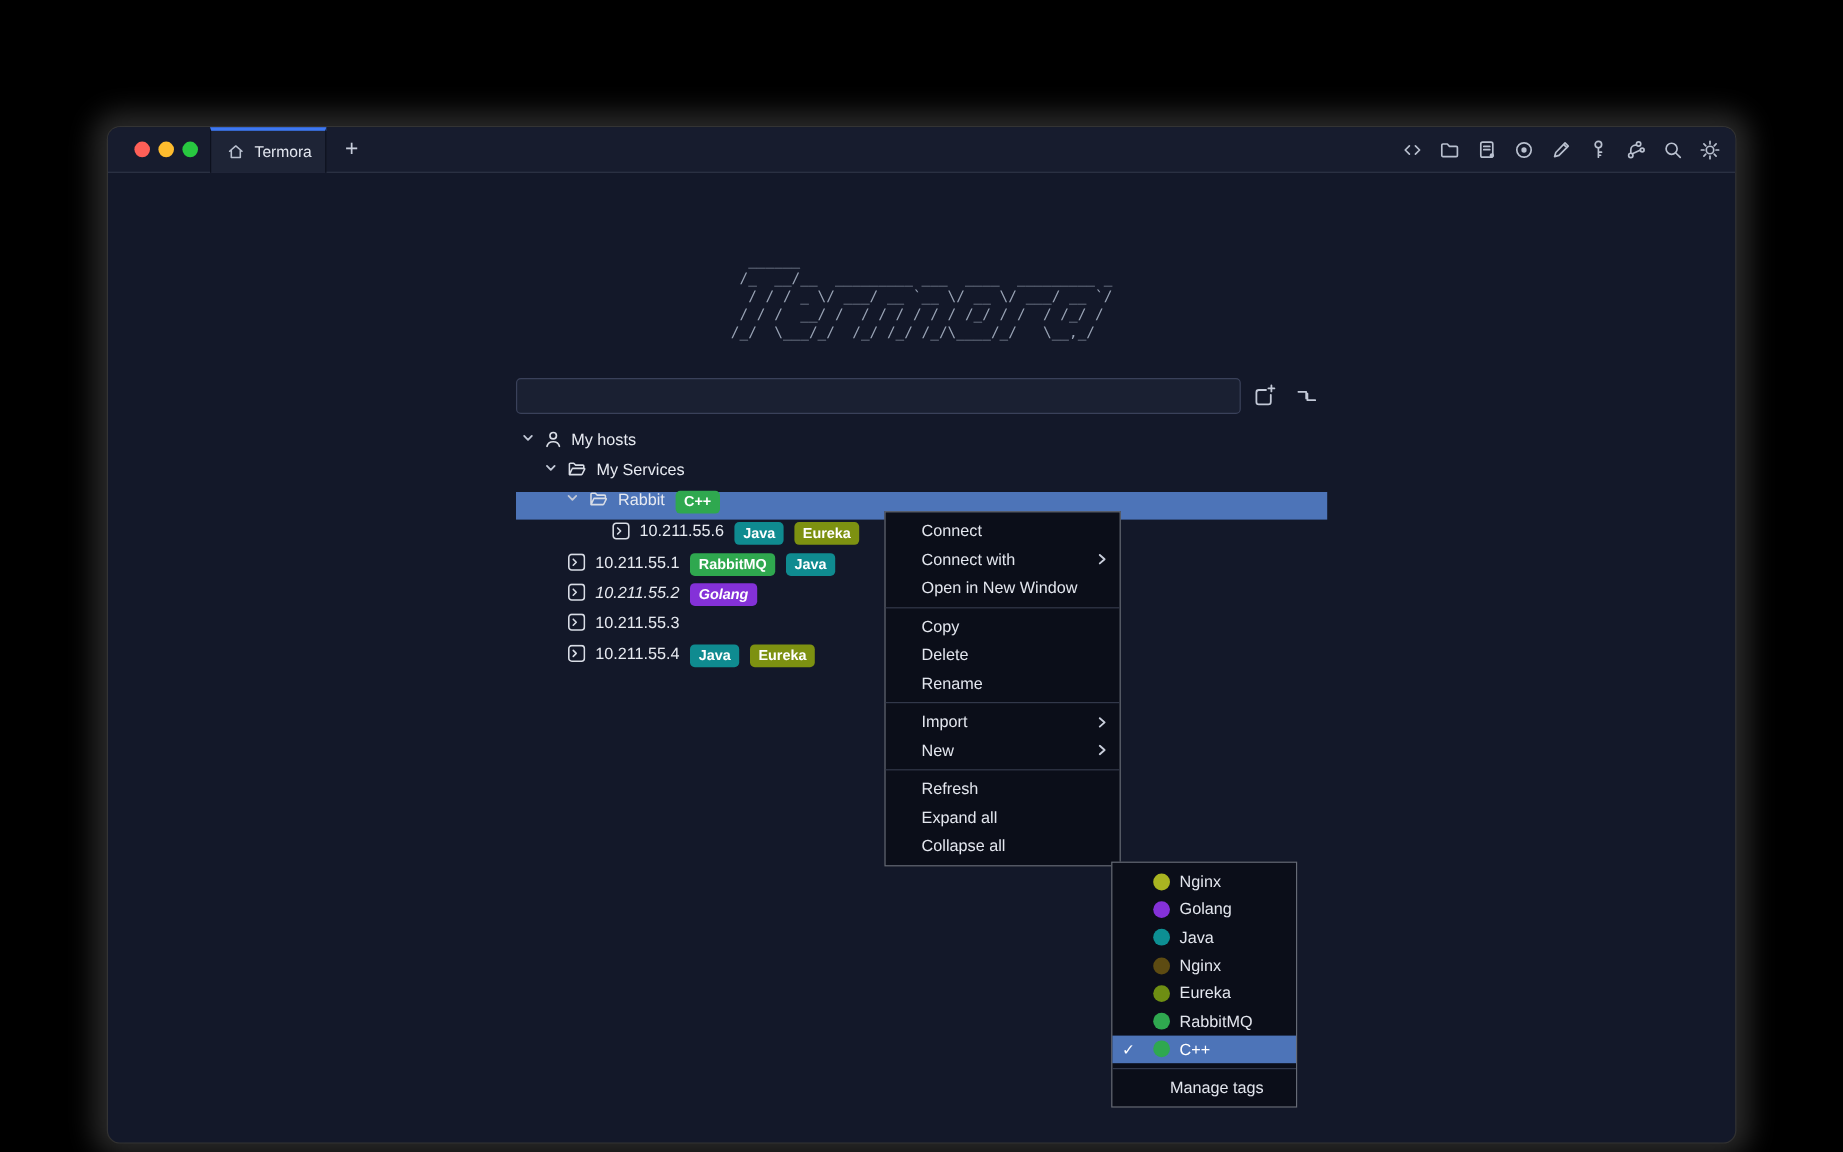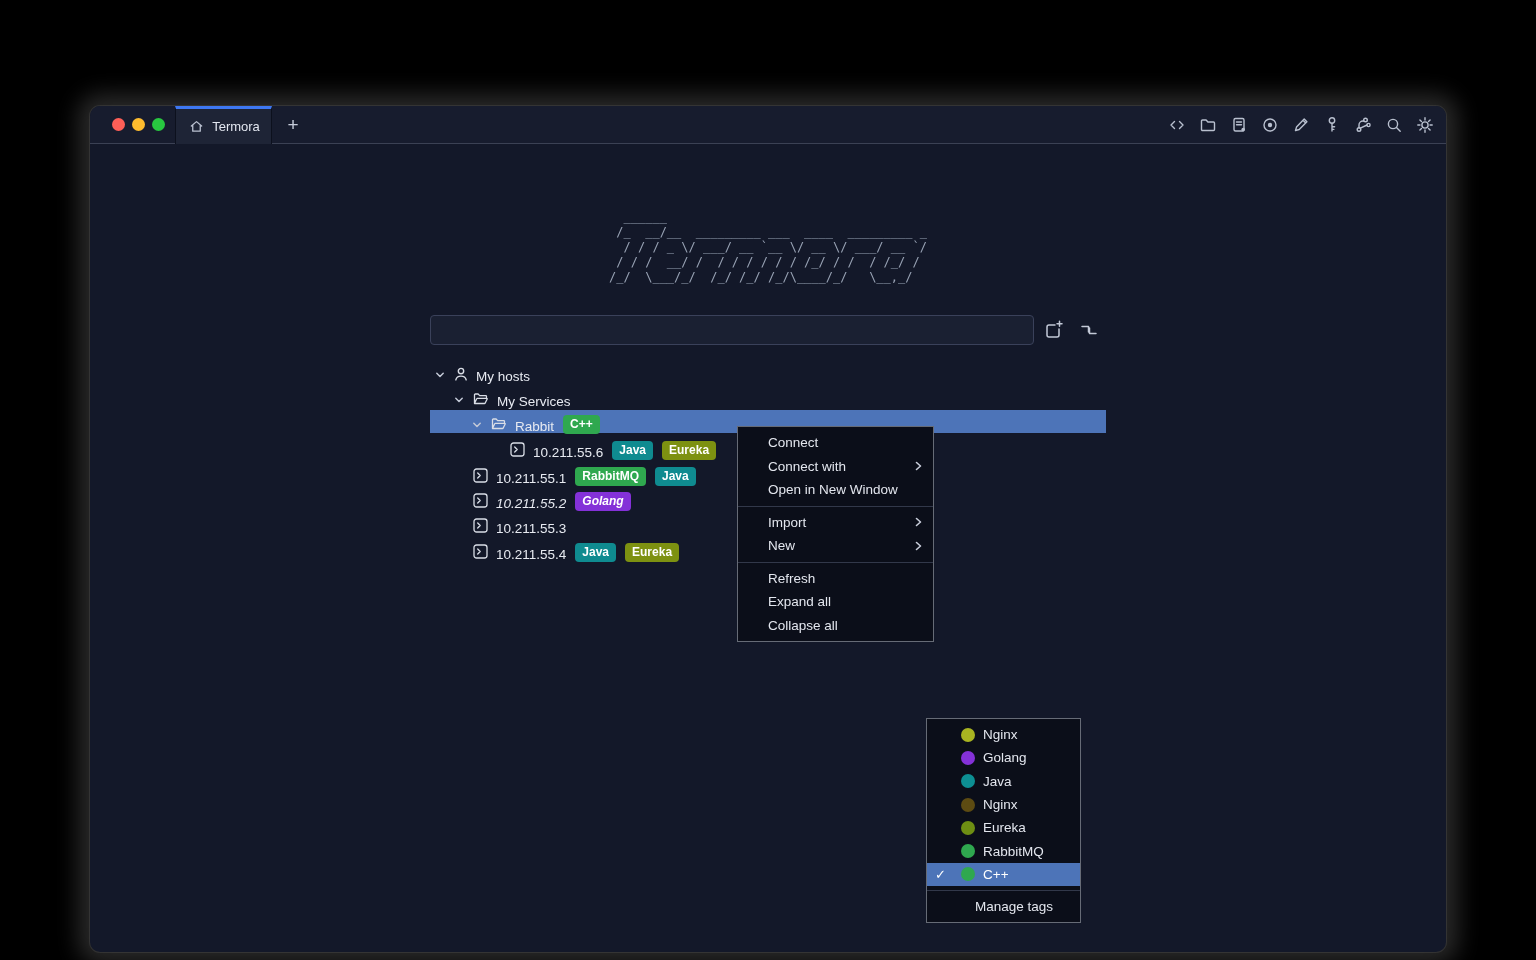--- a/index.html
+++ b/index.html
@@ -34,21 +34,21 @@
            color:#9aa4b6; white-space:pre; }
   
   .search { position:absolute; left:340px; top:209px; width:604px; height:30px;
             background:#1a2032; border:1px solid #3a415a; border-radius:4px;
             color:#e5e8f0; font-size:13px; padding:0 10px; outline:none; }
   .inp-btn { position:absolute; width:26px; height:28px; top:210px; display:flex;
              align-items:center; justify-content:center; }
   .inp-btn svg { stroke:#c3c9d7; fill:none; stroke-width:1.5; stroke-linecap:round; stroke-linejoin:round; }
   .btn-add { left:950px; } .btn-collapse { left:986px; }
   
-  .tree-row { position:absolute; height:25px; display:flex; align-items:flex-end;
+  .tree-row { position:absolute; height:25px; display:flex; align-items:flex-start;
               color:#e7eaf1; font-size:13.5px; gap:8px; }
   .tree-row svg { flex:none; }
   .t-chevron svg { stroke:#c3c9d7; fill:none; stroke-width:1.5; stroke-linecap:round; stroke-linejoin:round; }
   .t-glyph svg { stroke:#d9dde6; fill:none; stroke-width:1.3; stroke-linecap:round; stroke-linejoin:round; }
   .sel-bar { position:absolute; left:340px; top:304px; width:676px; height:23px; }
   .badge { margin-left:1px; padding:2px 7px; border-radius:4px; font-size:12px;
            font-weight:600; color:#fff; line-height:1.25; }
   
   .menu { position:absolute; background:#0b0e19; border:1px solid #666b76;
           color:#e3e6ee; font-size:13.5px; z-index:10; }
@@ -277,20 +277,31 @@
               <path d="M3.5,1.5 L7.5,5 L3.5,8.5"></path>
             </svg>
           </span>
         </div>
       <div class="menu-item">
           <span>Open in New Window</span>
         </div>
     </div>
     <div class="menu-section">
       <div class="menu-item">
+          <span>Copy</span>
+        </div>
+      <div class="menu-item">
+          <span>Delete</span>
+        </div>
+      <div class="menu-item">
+          <span>Rename</span>
+        </div>
+    </div>
+    <div class="menu-section">
+      <div class="menu-item">
           <span>Import</span>
         <span class="arrow">
             <svg width="10" height="10" viewBox="0 0 10 10">
               <path d="M3.5,1.5 L7.5,5 L3.5,8.5"></path>
             </svg>
           </span>
         </div>
       <div class="menu-item">
           <span>New</span>
         <span class="arrow">

